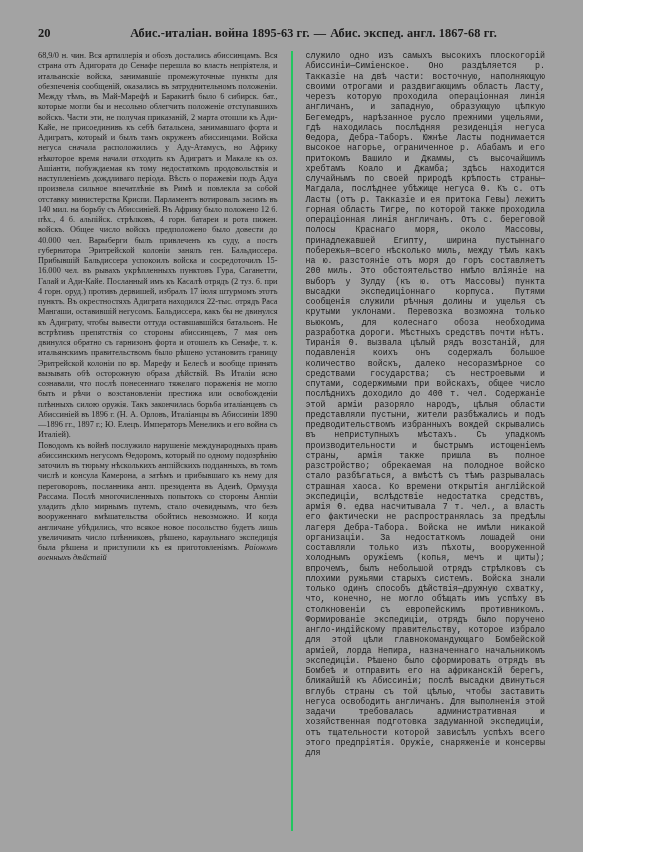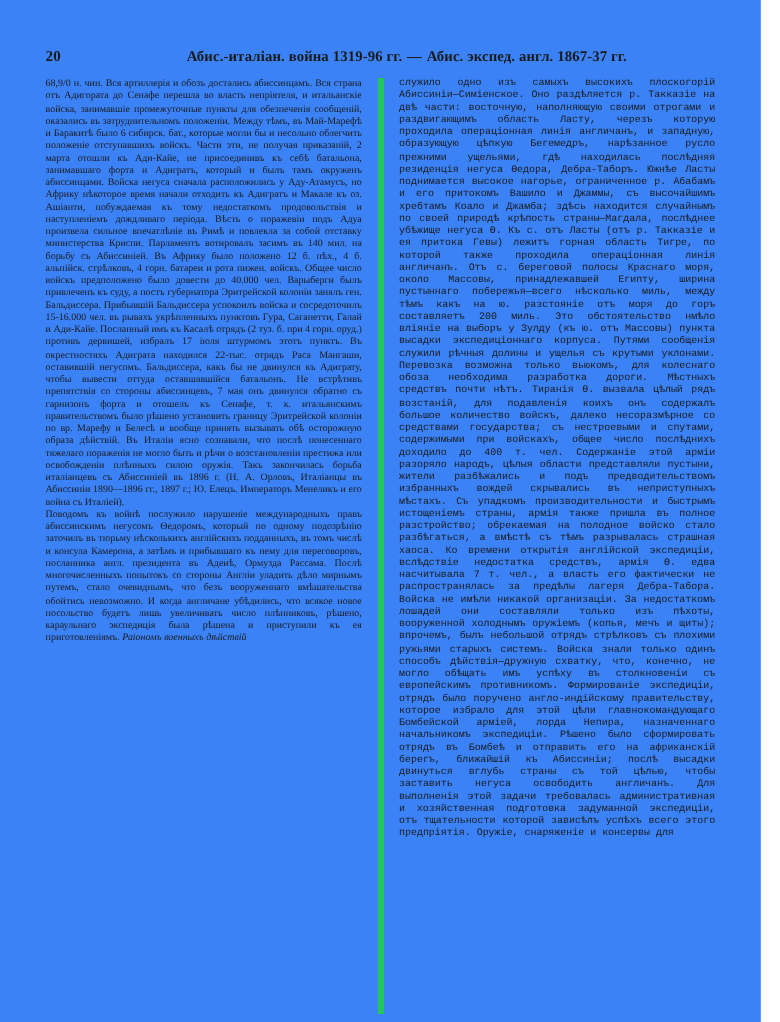--- a/index.html
+++ b/index.html
@@ -9,25 +9,25 @@
   }
   body {
     width: 650px;
     height: 852px;
     font-family: "Liberation Serif", serif;
     color: #1a1a1a;
     overflow: hidden;
   }
   .page {
     position: relative;
-    width: 634px;
+    width: 583px;
     height: 852px;
     box-sizing: border-box;
-    padding: 40px 38px 18px 38px;
-    background: #3b82f6;
+    padding: 26px 38px 18px 38px;
+    background: #a3a3a3;
   }
   .header {
     display: flex;
     align-items: baseline;
     justify-content: flex-start;
     font-weight: bold;
     font-size: 12.3px;
     letter-spacing: 0.1px;
     margin-bottom: 9px;
     height: 16px;
@@ -55,21 +55,21 @@
   .col {
     width: 268px;
     font-size: 8.3px;
     line-height: 10.25px;
     text-align: justify;
     text-justify: inter-word;
     hyphens: auto;
   }
   .col.left {
     padding-right: 13px;
-    border-right: 5px solid #22c55e;
+    border-right: 2px solid #22c55e;
   }
   .col.right {
     padding-left: 13px;
     font-family: Liberation Mono, monospace;
   }
   .col p {
     margin: 0;
     text-indent: 10px;
   }
   .col p.noindent {
@@ -92,23 +92,23 @@
   }
 </style>
 </head>
 <body>
 
 <div class="page">
 
   <div class="header">
     <div class="folio">20</div>
     <div class="header-inner">
-      <span>Абис.-италіан. война 1319-96 гг.</span>
+      <span>Абис.-италіан. война 1895-63 гг.</span>
       <span class="run-sep">—</span>
-      <span>Абис. экспед. англ. 1867-37 гг.</span>
+      <span>Абис. экспед. англ. 1867-68 гг.</span>
     </div>
   </div>
 
   <div class="columns">
 
     <div class="col left">
       <p class="noindent">68,9/0 н. чин. Вся артиллерія и обозъ достались абиссинцамъ. Вся страна отъ Адигората до Сенафе перешла во власть непріятеля, и итальанскіе войска, занимавшіе промежуточные пункты для обезпеченія сообщеній, оказались въ затруднительномъ положеніи. Между тѣмъ, въ Май-Марефѣ и Баракитѣ было 6 сибирск. бат., которые могли бы и несольно облегчить положеніе отступавшихъ войскъ. Части эти, не получая приказаній, 2 марта отошли къ Ади-Кайе, не присоединивъ къ себѣ батальона, занимавшаго форта и Адигратъ, который и былъ тамъ окруженъ абиссинцами. Войска негуса сначала расположились у Аду-Атамусъ, но Африку нѣкоторое время начали отходить къ Адигратъ и Макале къ оз. Ашіанти, побуждаемая къ тому недостаткомъ продовольствія и наступленіемъ дождливаго періода. Вѣсть о поражевіи подъ Адуа произвела сильное впечатлѣніе въ Римѣ и повлекла за собой отставку министерства Криспи. Парламентъ вотировалъ засимъ въ 140 мил. на борьбу съ Абиссиніей. Въ Африку было положено 12 б. пѣх., 4 б. альпійск. стрѣлковъ, 4 горн. батареи и рота пижен. войскъ. Общее число войскъ предположено было довести до 40.000 чел. Варыберги былъ привлеченъ къ суду, а постъ губернатора Эритрейской колоніи занялъ ген. Бальдиссера. Прибывшій Бальдиссера успокоилъ войска и сосредоточилъ 15-16.000 чел. въ рывахъ укрѣпленныхъ пунктовъ Гура, Саганетти, Галай и Ади-Кайе. Посланный имъ къ Касалѣ отрядъ (2 туз. б. при 4 горн. оруд.) противъ дервишей, избралъ 17 іюля штурмомъ этотъ пунктъ. Въ окрестностяхъ Адиграта находился 22-тыс. отрядъ Раса Мангаши, оставившій негусомъ. Бальдиссера, какъ бы не двинулся къ Адиграту, чтобы вывести оттуда оставшавшійся батальонъ. Не встрѣтивъ препятствія со стороны абиссинцевъ, 7 мая онъ двинулся обратно съ гарнизонъ форта и отошелъ къ Сенафе, т. к. итальянскимъ правительствомъ было рѣшено установить границу Эритрейской колоніи по вр. Марефу и Белесѣ и вообще принять вызывать обѣ осторожную образа дѣйствій. Въ Италіи ясно сознавали, что послѣ понесеннаго тяжелаго пораженія не могло быть и рѣчи о возстановленіи престижа или освобожденіи плѣнныхъ силою оружія. Такъ закончилась борьба италіанцевъ съ Абиссиніей въ 1896 г. (Н. А. Орловъ, Италіанцы въ Абиссиніи 1890—1896 гг., 1897 г.; Ю. Елецъ. Императоръ Менеликъ и его война съ Италіей).</p>
       <p class="noindent">
         <span>Поводомъ къ войнѣ послужило нарушеніе международныхъ правъ абиссинскимъ негусомъ Ѳедоромъ, который по одному подозрѣнію заточилъ въ тюрьму нѣсколькихъ англійскихъ подданныхъ, въ томъ числѣ и консула Камерона, а затѣмъ и прибывшаго къ нему для переговоровъ, посланника англ. президента въ Адеиѣ, Ормузда Рассама. Послѣ многочисленныхъ попытокъ со стороны Англіи уладить дѣло мирнымъ путемъ, стало очевиднымъ, что безъ вооруженнаго вмѣшательства обойтись невозможно. И когда англичане убѣдились, что всякое новое посольство будетъ лишь увеличивать число плѣнниковъ, рѣшено, караульнаго экспедиція была рѣшена и приступили къ ея приготовленіямъ. </span><span class="ital">Раіономъ военныхъ дѣйствій</span>
       </p>

